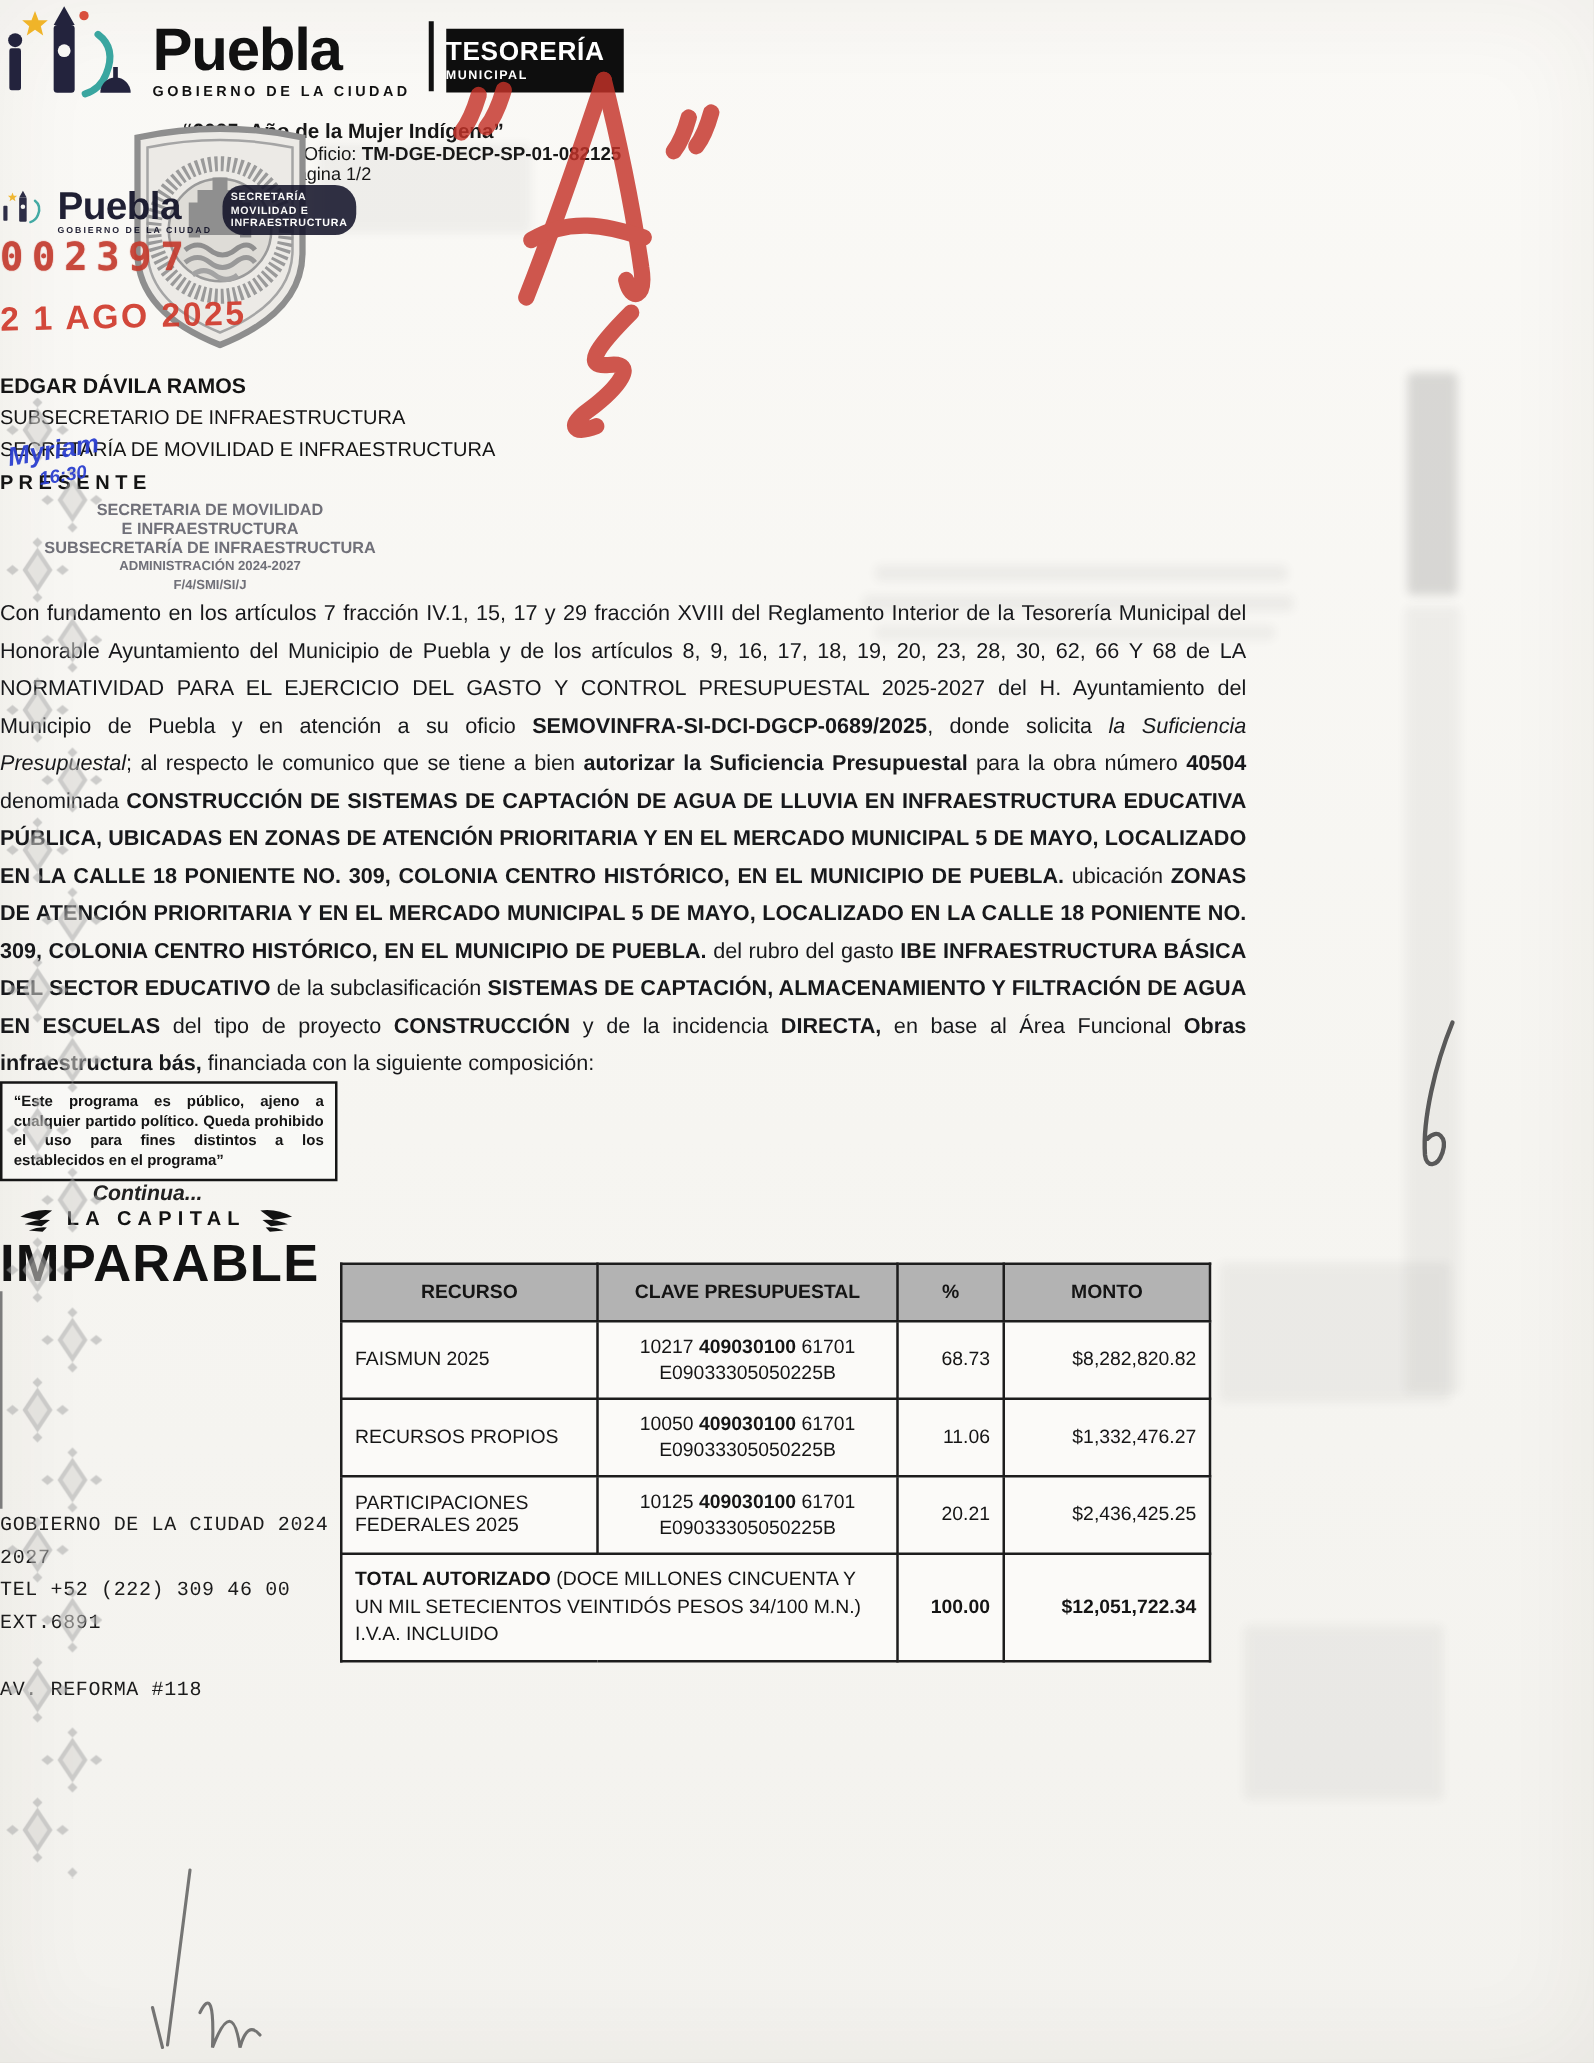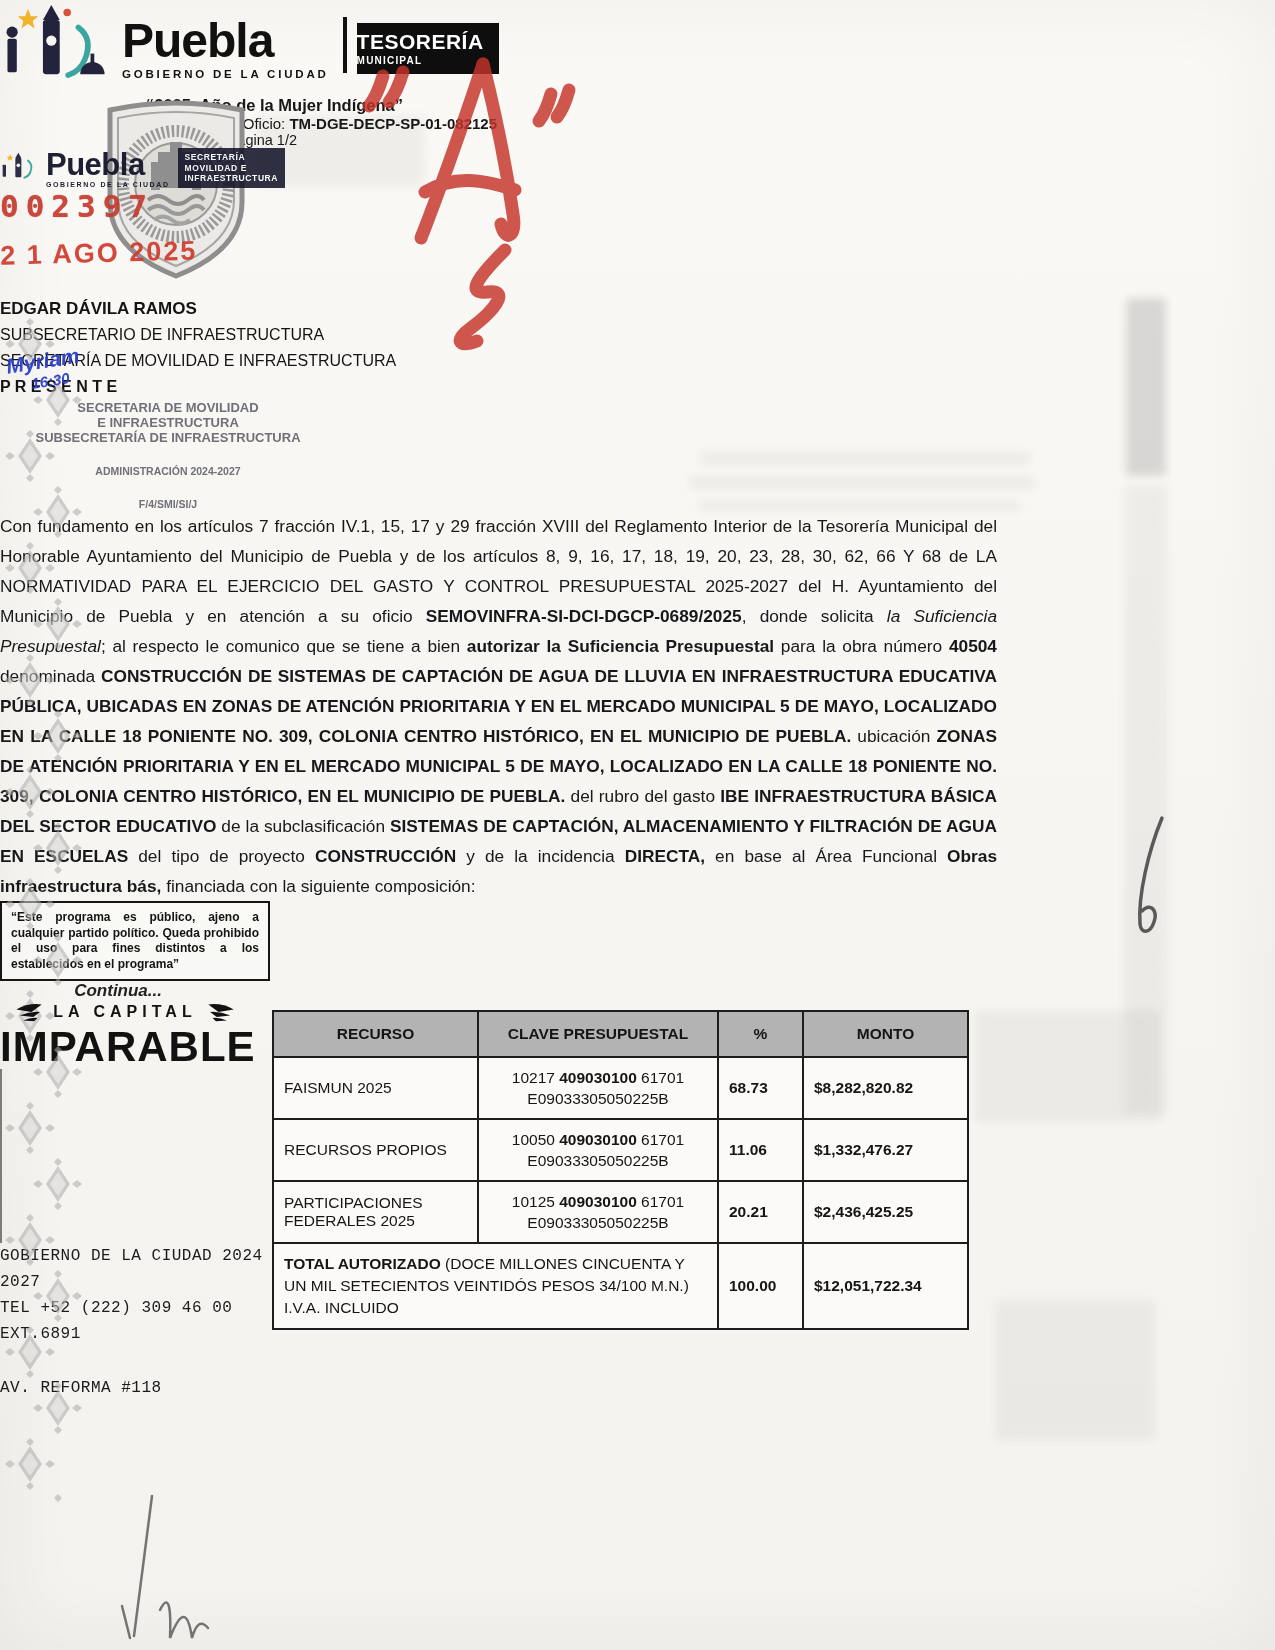--- a/index.html
+++ b/index.html
@@ -24,49 +24,49 @@
   .tes-box{background:#0e0e0e; color:#fff; padding:7px 12px 8px 0; width:130px;}
   .tes-box .t1{font-size:21px; font-weight:800; letter-spacing:.5px;}
   .tes-box .t2{font-size:10px; font-weight:700; letter-spacing:1.2px; margin-top:1px;}
   .slogan{left:700px; top:212px; width:403px; text-align:right; font-size:16.5px; font-weight:700; color:#161616;}
   .oficio{left:640px; top:248px; width:497px; text-align:right; font-size:15px; color:#161616;}
   .pagina{left:840px; top:272px; width:297px; text-align:right; font-size:14.5px; color:#161616;}
   
   .logo-stamp{left:686px; top:276px; display:flex; align-items:center; opacity:.95;}
   .logo-stamp .brand{font-size:31px; font-weight:800; letter-spacing:-.5px; color:#15152a; line-height:33px;}
   .logo-stamp .gob{font-size:7px; font-weight:700; letter-spacing:1.6px; color:#15152a;}
-  .stamp-box{background:#14142a; color:#fff; padding:4px 7px; margin-left:8px; opacity:.92;}
+  .stamp-box{background:#14142a; color:#fff; padding:4px 7px; margin-left:8px; opacity:.92;border-radius:17px;}
   .stamp-box div{font-size:8.5px; font-weight:800; letter-spacing:.6px; line-height:10.5px;}
   
   .folio{left:492px; top:330px; font-family:"DejaVu Sans Mono", monospace; font-weight:700;
          font-size:31px; letter-spacing:7px; color:#c43b2e; opacity:.92; text-shadow:0 0 1px #c43b2e;}
   .datestamp{left:760px; top:348px; font-size:27px; font-weight:800; letter-spacing:2px;
          color:#d03a2c; opacity:.92; transform:rotate(-1.5deg);}
   .hand{left:925px; top:333px; color:#2b3fd0; transform:rotate(-9deg); font-style:italic; opacity:.95;}
   .hand .n{font-size:21px; font-weight:600;}
   .hand .t{font-size:15px; font-weight:600; margin:0 0 0 22px;}
   
   .addressee{left:120px; top:366px; font-size:16px; line-height:26px; color:#141414;}
   .addressee .name{font-size:17px; font-weight:700;}
   .addressee .present{font-weight:700;}
   
   .depstamp{left:688px; top:402px; width:336px; text-align:center; color:rgba(100,100,110,.92);
             font-weight:700; font-size:13px; line-height:15px;}
-  .depstamp .small{font-size:10.5px; line-height:13px; margin-top:20px;}
+  .depstamp .small{font-size:10.5px; line-height:13px; margin-top:2px;}
   
   .body-text{left:120px; top:500px; width:997px; margin:0; font-size:17.3px; line-height:30px;
              text-align:justify; color:#17181b;}
   
   .budget-table{position:absolute; left:272px; top:986px; width:695px; border-collapse:collapse; table-layout:fixed;
                 font-size:15.5px; color:#151515; background:#fbfaf8;margin-top:24px;}
   .budget-table th,.budget-table td{border:2.5px solid #1d1d1d; padding:6px 10px;}
   .budget-table th{background:#b3b3b3; font-weight:700; text-align:center; height:32px; font-size:15.5px;}
   .td-recurso{text-align:left; height:48px;}
   .td-clave{text-align:center; line-height:21px;}
-  .td-pct,.td-monto{text-align:left;font-weight:bold;}
+  .td-pct,.td-monto{text-align:right;}
   .total-row td{height:72px; vertical-align:middle;}
   .td-total{text-align:left; line-height:22px;}
   
   .disclaimer{left:123px; top:1333px; width:248px; border:2.5px solid #161616; padding:7px 9px;
               font-size:12px; line-height:15.5px; font-weight:700; text-align:justify; color:#141414;
               background:rgba(255,255,255,.4);}
   .continua{left:960px; top:1398px; width:162px; text-align:right; font-size:17px; font-style:italic;
             font-weight:600; color:#222;}
   
   .capital{left:328px; top:1487px; width:250px; text-align:center; color:#121212;}

